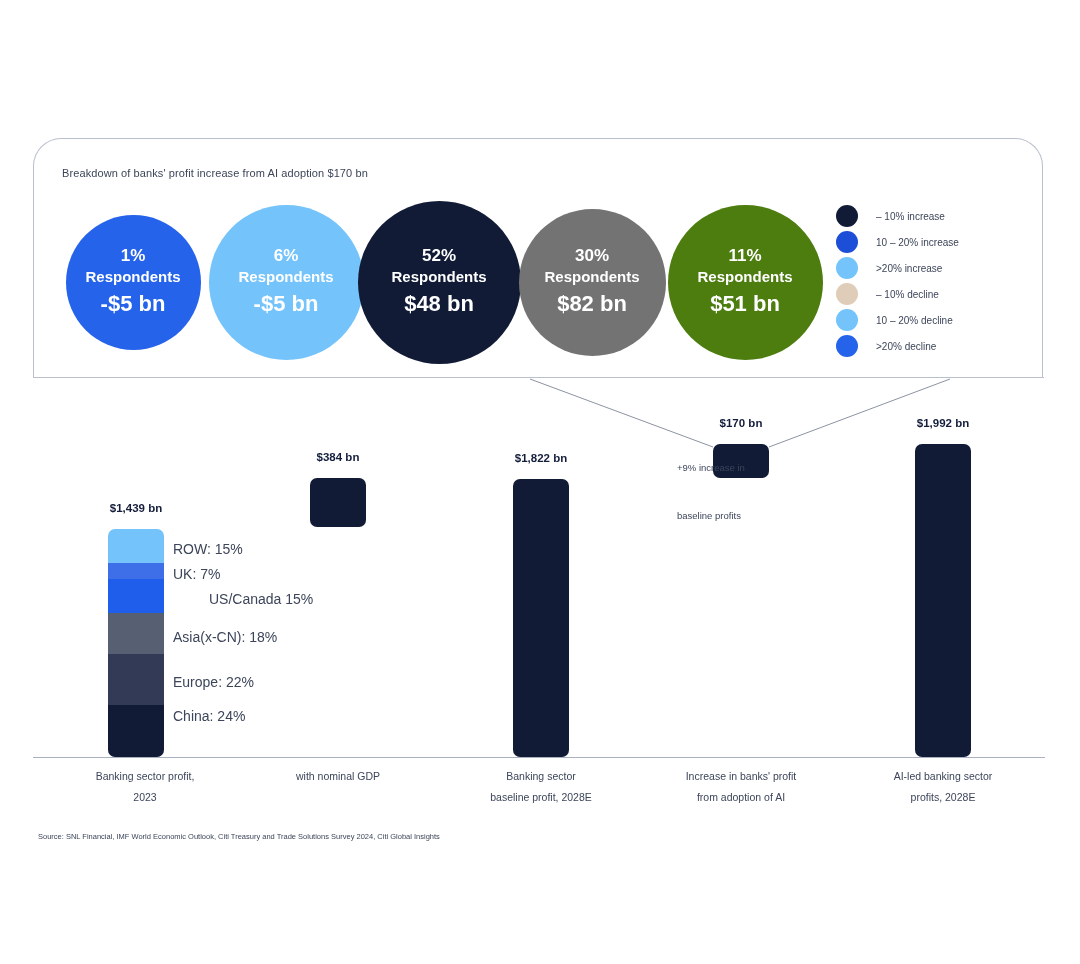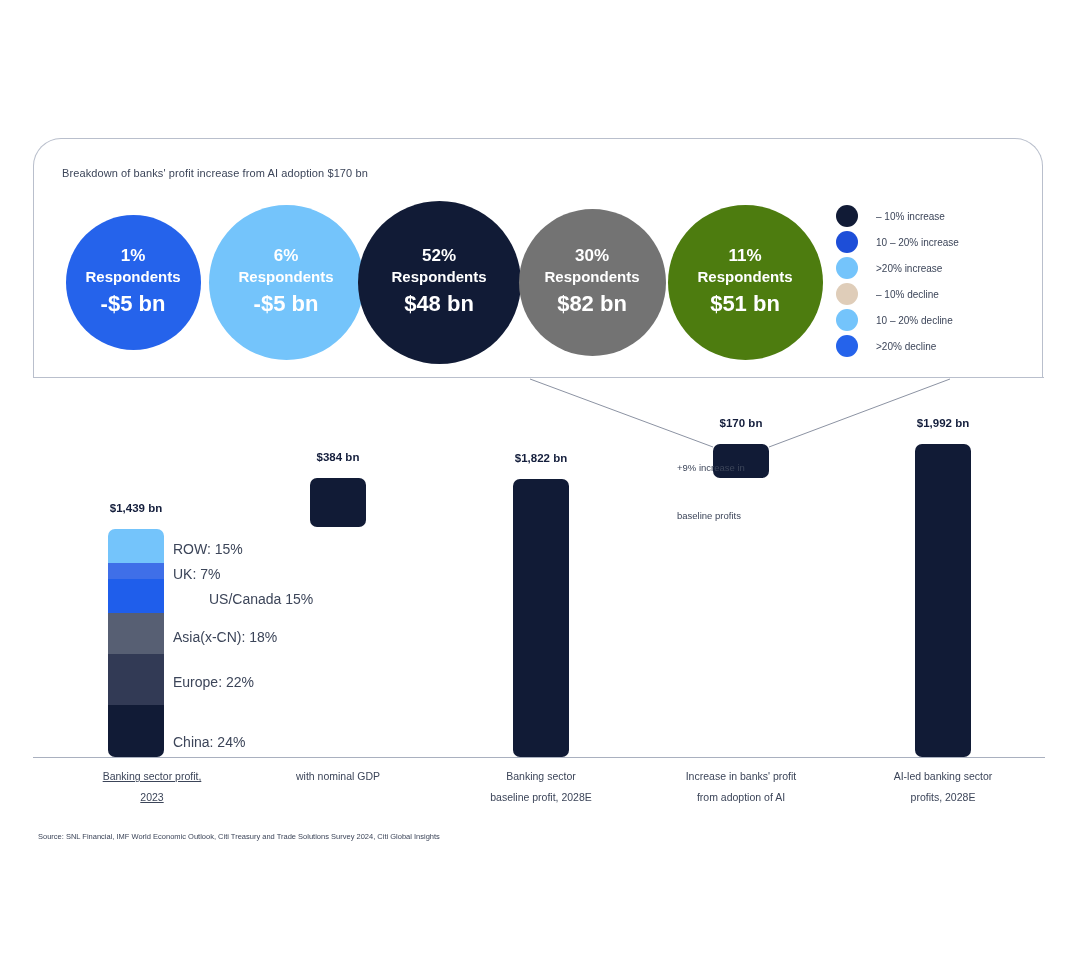--- a/index.html
+++ b/index.html
@@ -157,21 +157,21 @@
     <line x1="530" y1="379" x2="713" y2="447" stroke="#8c93a3" stroke-width="1"></line>
     <line x1="950" y1="379" x2="769" y2="447" stroke="#8c93a3" stroke-width="1"></line>
   </svg>
 
   <div id="chart">
       <div class="seg-label" style="left: 173px; top: 541.1px;">ROW: 15%</div>
       <div class="seg-label" style="left: 173px; top: 566.18px;">UK: 7%</div>
       <div class="seg-label" style="left: 173px; top: 591.26px; margin-left: 36px;">US/Canada 15%</div>
       <div class="seg-label" style="left: 173px; top: 628.88px;">Asia(x-CN): 18%</div>
       <div class="seg-label" style="left: 173px; top: 674.48px;">Europe: 22%</div>
-      <div class="seg-label" style="left: 173px; top: 734px;">China: 24%</div>
+      <div class="seg-label" style="left: 173px; top: 708px;">China: 24%</div>
       <div class="stack" style="left: 108px; top: 529px; width: 56px; height: 228px;">
         <div class="seg" style="top: 0px; height: 34.8px; background: rgb(116, 196, 251);"></div>
         <div class="seg" style="top: 34.2px; height: 16.56px; background: rgb(63, 111, 232);"></div>
         <div class="seg" style="top: 50.16px; height: 34.8px; background: rgb(31, 94, 235);"></div>
         <div class="seg" style="top: 84.36px; height: 41.64px; background: rgb(87, 95, 115);"></div>
         <div class="seg" style="top: 125.4px; height: 50.76px; background: rgb(50, 58, 85);"></div>
         <div class="seg" style="top: 175.56px; height: 55.32px; background: rgb(17, 27, 54);"></div>
       </div>
       <div class="bar-value" style="left: 76px; width: 120px; top: 502px;">$1,439 bn</div>
       <div class="bar" style="left: 310px; top: 478px; width: 56px; height: 49px; background: rgb(17, 27, 54);"></div>
@@ -180,21 +180,21 @@
       <div class="bar-value" style="left: 481px; width: 120px; top: 452px;">$1,822 bn</div>
       <div class="bar" style="left: 713px; top: 444px; width: 56px; height: 34px; background: rgb(17, 27, 54);"></div>
       <div class="bar-value" style="left: 681px; width: 120px; top: 417px;">$170 bn</div>
       <div class="note" style="left: 677px; top: 463px;">+9% increase in</div>
       <div class="note" style="left: 677px; top: 511px;">baseline profits</div>
       <div class="bar" style="left: 915px; top: 444px; width: 56px; height: 313px; background: rgb(17, 27, 54);"></div>
       <div class="bar-value" style="left: 883px; width: 120px; top: 417px;">$1,992 bn</div>
     </div>
   <div class="axis"></div>
   <div id="xlabels">
-      <div class="xlabel" style="left: 42px; width: 220px; top: 766px; text-decoration: underline;">
+      <div class="xlabel" style="left: 35px; width: 220px; top: 766px;">
         <div>Banking sector profit,</div>
         <div>2023</div>
       </div>
       <div class="xlabel" style="left: 228px; width: 220px; top: 766px;">
         <div>with nominal GDP</div>
       </div>
       <div class="xlabel" style="left: 431px; width: 220px; top: 766px;">
         <div>Banking sector</div>
         <div>baseline profit, 2028E</div>
       </div>

